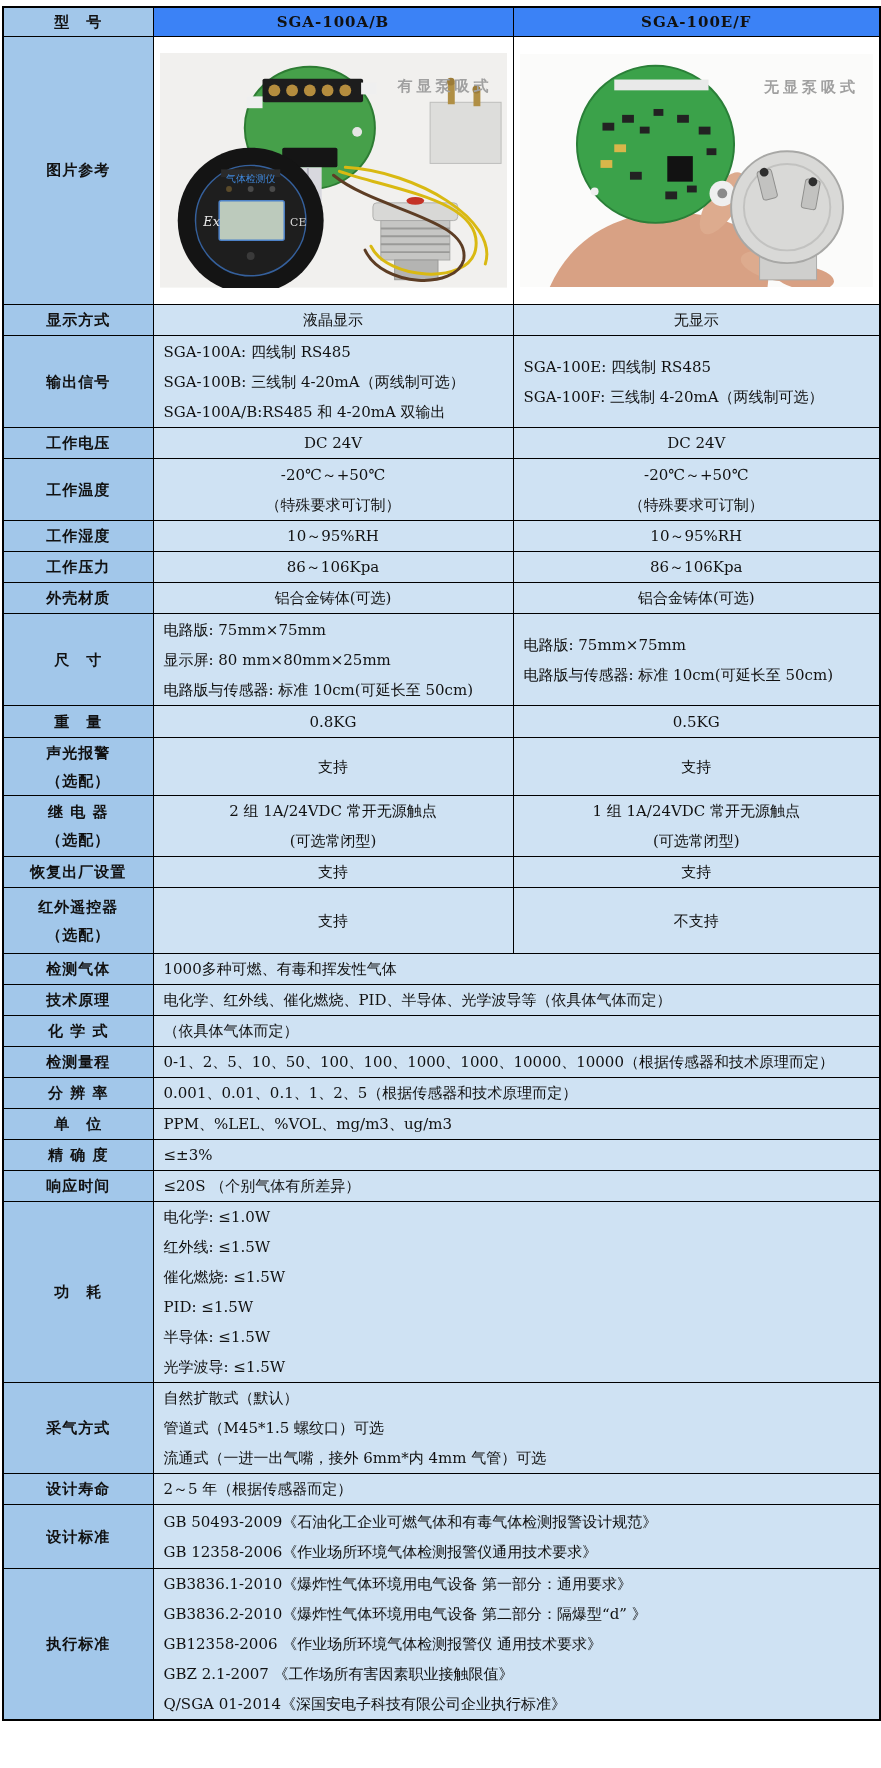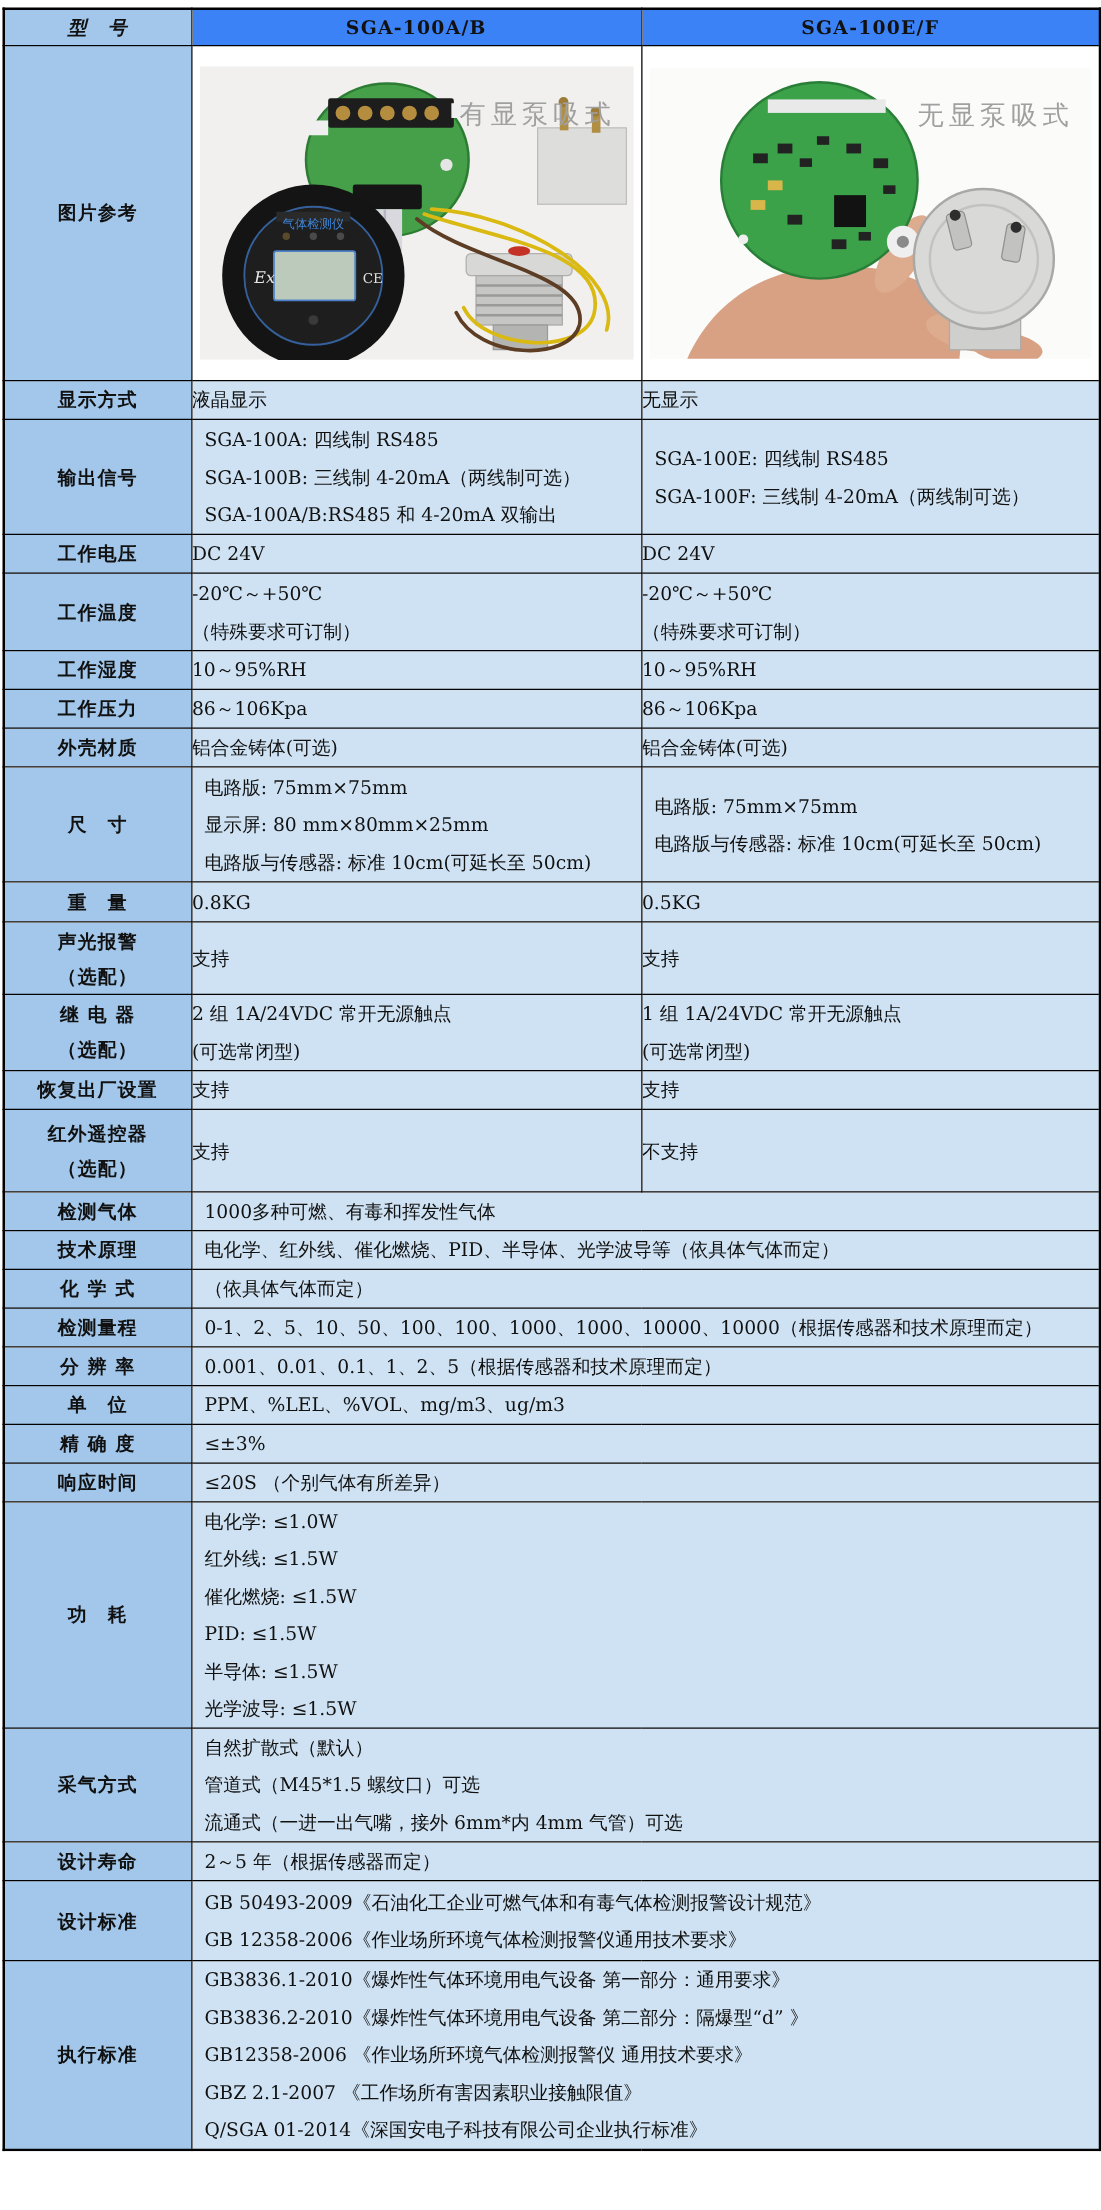--- a/index.html
+++ b/index.html
@@ -3,35 +3,35 @@
 <meta charset="utf-8">
 <style>
   html,body { margin:0; padding:0; background:#ffffff; }
   body { font-family:"DejaVu Serif","Liberation Serif",serif; color:#111; }
   .wrap { width:877px; margin:6px 0 0 2px; }
   table { border-collapse:collapse; width:877px; table-layout:fixed; }
   th,td { border:1px solid #000; overflow:hidden; }
   table { border:2px solid #000; }
   th.lbl { font-weight:bold; font-size:15px; text-align:center; padding:0 3px; letter-spacing:1px; }
   td.val { font-size:15px; padding:0; }
-  td.center { }
+  td.center { text-align:center; }
   td.leftal { text-align:left; }
   td.leftal .ln { padding-left:10px; }
   .ln { line-height:30px; white-space:nowrap; }
   td.center .ln { padding:0; }
   th .ln { line-height:28px; }
   
-  th.hl   { background:#85b3e0;font-style:italic; }
+  th.hl   { background:#85b3e0; }
   td.hv   { background:#3b82f6; font-weight:bold; font-size:15px; text-align:center; letter-spacing:1px; }
   th.lbl  { background:#a2c7ea; }
   td.val  { background:#cfe2f3; }
   td.imgcell { background:#ffffff; padding:4px 6px; }
   .photo { position:relative; width:100%; height:100%; }
   .photo svg { display:block; width:100%; height:100%; }
-  .wm { position:absolute; top:24px; right:14px; font-size:21px; letter-spacing:4px; color:#a0a0a0; font-weight:normal; }
+  .wm { position:absolute; top:24px; right:14px; font-size:15px; letter-spacing:4px; color:#a0a0a0; font-weight:bold; }
 </style>
 </head>
 <body>
 
 <div class="wrap">
 <table>
 <colgroup>
         <col style="width:150px">
         <col style="width:360px">
         <col style="width:367px">

